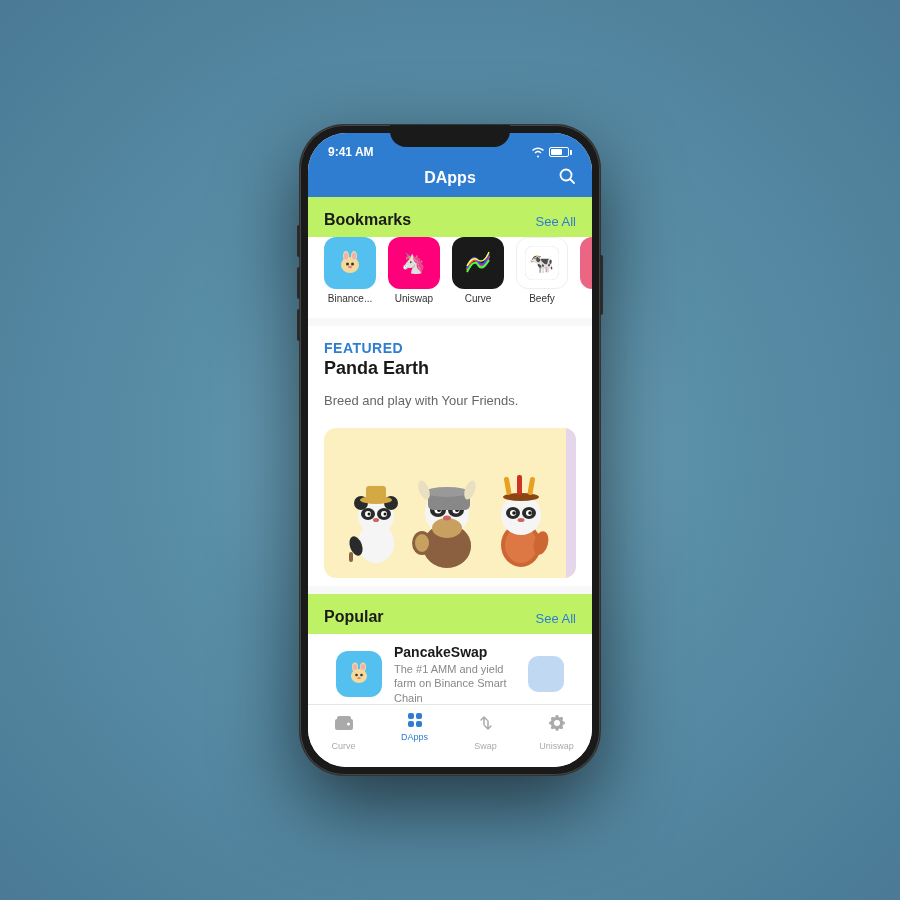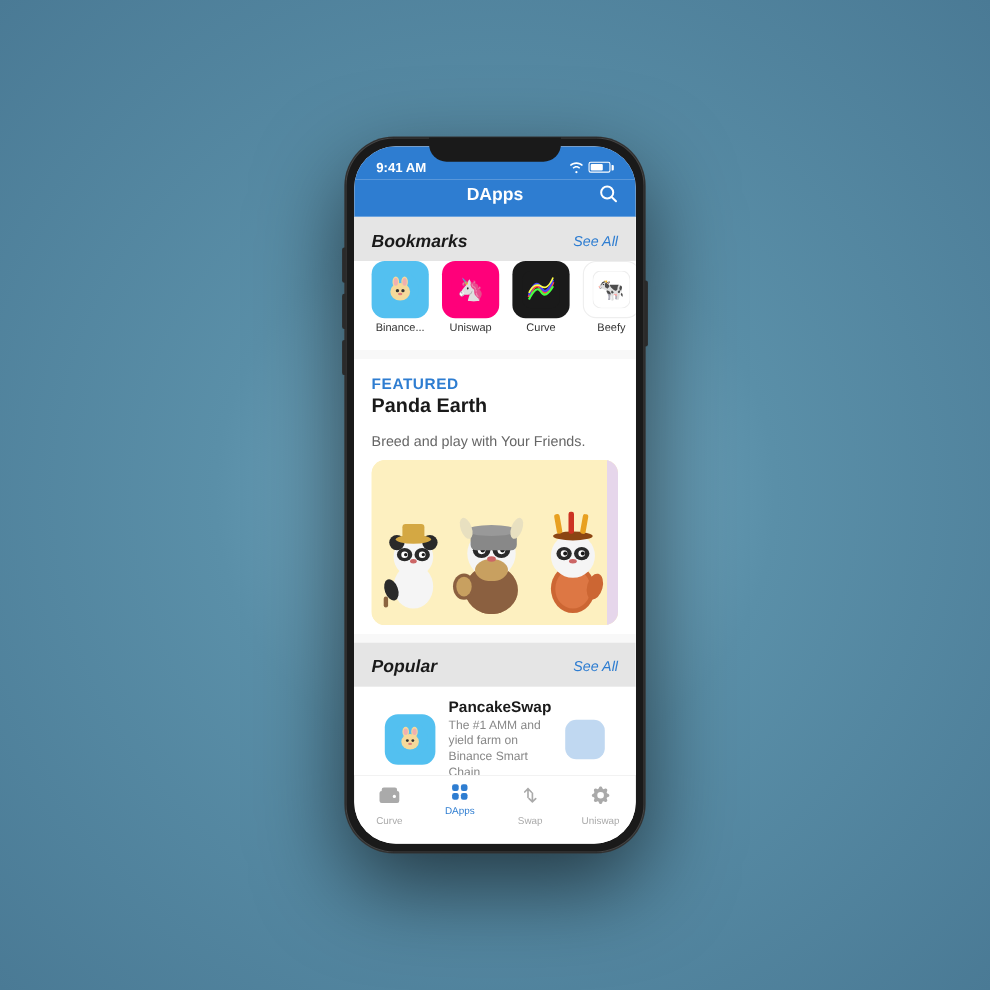--- a/index.html
+++ b/index.html
@@ -13,21 +13,21 @@
       font-family: -apple-system, BlinkMacSystemFont, 'Helvetica Neue', sans-serif;
       overflow: hidden;
     }
 
     
     body {
       background: radial-gradient(ellipse at center, #7ab0c8 0%, #5a8fa8 40%, #4a7a95 100%);
     }
 
     .phone-outer {
-      width: 272px;
+      width: 300px;
       height: 650px;
       background: #1a1a1a;
       border-radius: 44px;
       padding: 8px;
       box-shadow:
         0 0 0 1px #333,
         0 30px 80px rgba(0,0,0,0.6),
         inset 0 0 0 1px #444;
       position: relative;
     }
@@ -132,24 +132,23 @@
       overflow-y: auto;
       background: #f8f8f8;
     }
 
     .content::-webkit-scrollbar { display: none; }
 
     
     .section-header {
       display: flex;
       justify-content: space-between;
-      align-items: flex-start;
+      align-items: flex-end;
       padding: 14px 16px 8px;
-      background: #e5e5e5;
-      font-style: italic;
+      background: #bef264;
     }
 
     .section-title {
       font-size: 16px;
       font-weight: 700;
       color: #1a1a1a;
     }
 
     .see-all {
       font-size: 13px;
@@ -220,21 +219,21 @@
     .featured-title {
       font-size: 18px;
       font-weight: 700;
       color: #1a1a1a;
       margin-bottom: 14px;
     }
 
     .featured-desc {
       font-size: 13px;
       color: #666;
-      margin-bottom: 10px;
+      margin-bottom: 20px;
     }
 
     .featured-banner {
       border-radius: 12px;
       overflow: hidden;
       background: #fdf0c0;
       height: 150px;
       display: flex;
       align-items: center;
       justify-content: center;

